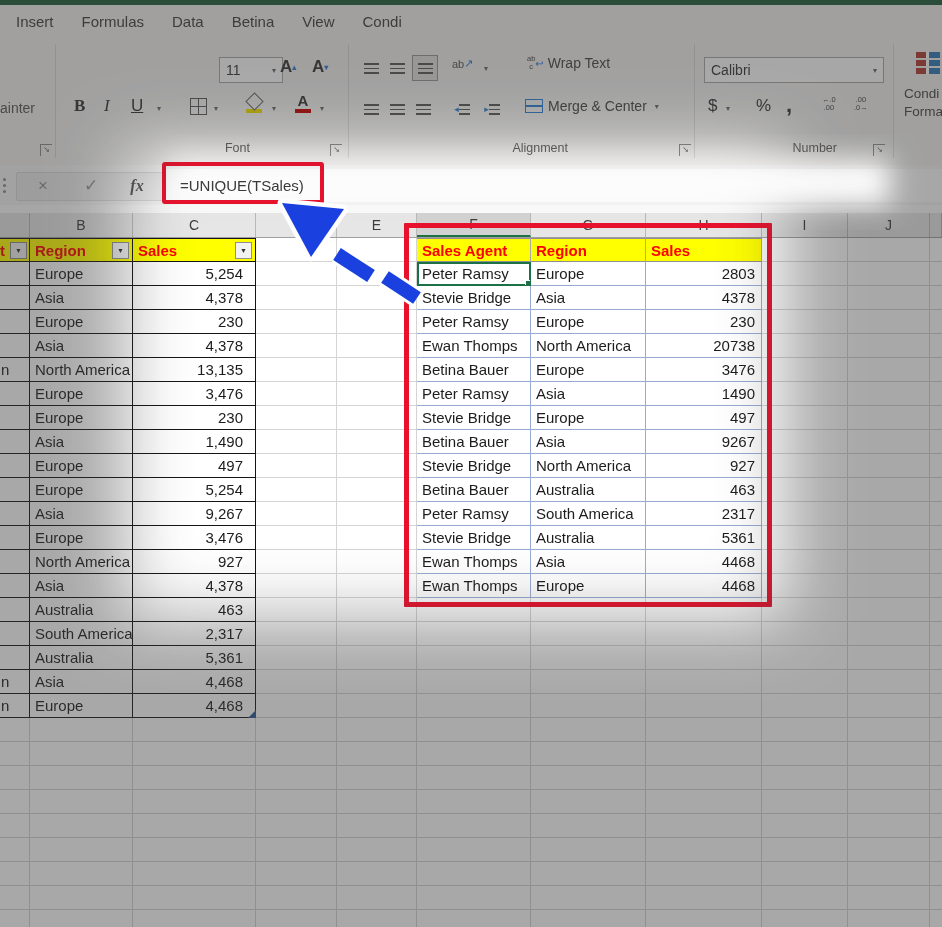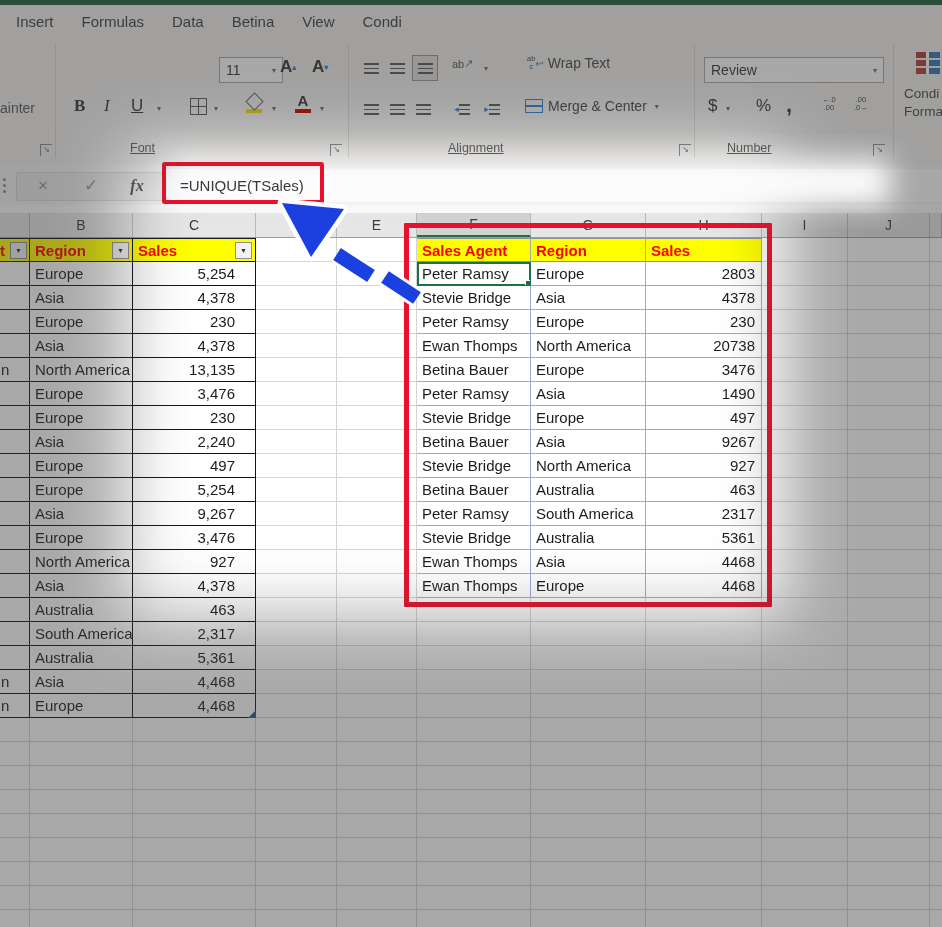--- a/index.html
+++ b/index.html
@@ -7,21 +7,21 @@
        font-family:"Liberation Sans",sans-serif;color:#222;}
   .abs{position:absolute;}
   
   .title-strip{left:0;top:0;width:942px;height:5px;background:#1d5c38;}
   
   .tabs-row{left:0;top:5px;width:942px;height:33px;display:flex;align-items:center;background:#f1f0ef;}
   .ribbon-tab{padding:0 14px;font-size:15px;color:#3d3d3d;line-height:33px;white-space:nowrap;cursor:default;}
   
   .ribbon-body{left:0;top:38px;width:942px;height:127px;background:#f1f0ef;border-bottom:1px solid #c9c7c5;}
   .gsep{width:1px;background:#d8d6d3;top:6px;height:114px;}
-  .glabel{font-size:12.5px;color:#5f5d5b;text-align:left;top:103px;height:16px;text-decoration:underline;}
+  .glabel{font-size:12.5px;color:#5f5d5b;text-align:right;top:103px;height:16px;}
   .launcher{width:11px;height:11px;border-top:1px solid #8a8a8a;border-left:1px solid #8a8a8a;
             font-size:8px;color:#666;line-height:10px;text-align:center;top:106px;}
   .combo{background:#fdfdfd;border:1px solid #a9a7a5;height:24px;display:flex;align-items:center;
          font-size:14px;color:#333;padding:0 6px;justify-content:space-between;}
   .caret{font-size:8px;color:#666;}
   .ribtn{display:flex;align-items:center;justify-content:center;color:#333;}
   .bars{width:15px;height:11px;background:repeating-linear-gradient(to bottom,#555 0 1.6px,transparent 1.6px 4.6px);}
   .boxed{border:1px solid #979593;background:#e1dfdd;}
   .colorbar{height:4px;width:16px;margin-top:1px;}
   .minitext{font-size:7.5px;line-height:8px;color:#444;white-space:pre-line;text-align:center;}
@@ -54,21 +54,21 @@
   .colhead.active{background:#d2d2d2;border-bottom:2px solid #1e7145;}
   .grid{left:0;top:238px;width:942px;height:689px;background:#fff;
         background-image:repeating-linear-gradient(to bottom,transparent 0 23px,#d4d4d4 23px 24px);}
   .vline{position:absolute;top:0;width:1px;height:689px;background:#d4d4d4;}
   
   .ltable{position:absolute;left:0;top:0;width:256px;font-size:15px;}
   .lrow{display:flex;height:24px;box-sizing:border-box;}
   .lcell{box-sizing:border-box;border-right:1px solid #141414;border-bottom:1px solid #141414;background:#fff;
          display:flex;align-items:center;overflow:hidden;white-space:nowrap;color:#1c1c1c;}
   .lcell.head{background:#ffff00;color:#ff0000;font-weight:bold;border-top:1px solid #141414;position:relative;}
-  .lcell.num{justify-content:flex-end;padding-right:20px;}
+  .lcell.num{justify-content:flex-end;padding-right:12px;}
   .lcell.txt{padding-left:5px;}
   .filterbtn{position:absolute;right:3px;top:3px;width:17px;height:17px;background:#f2f2f2;border:1px solid #8f8f8f;
              display:flex;align-items:center;justify-content:center;font-size:7px;color:#333;box-sizing:border-box;}
   .fillhandle{position:absolute;left:248px;top:472px;width:0;height:0;
               border-left:8px solid transparent;border-bottom:8px solid #2f5496;}
   
   .rtable{position:absolute;left:417px;top:0;width:345px;font-size:15px;}
   .rrow{display:flex;height:24px;box-sizing:border-box;}
   .rcell{box-sizing:border-box;border-right:1px solid #97abd1;border-bottom:1px solid #97abd1;background:#fff;
          display:flex;align-items:center;overflow:hidden;white-space:nowrap;color:#1c1c1c;padding-left:5px;}
@@ -175,21 +175,21 @@
     <div class="abs ribtn" style="left:525px;top:60px;">
       <div class="mergeicon"></div>
       <span style="font-size:14px;color:#444;margin-left:5px;">Merge &amp; Center</span>
       <span class="caret" style="margin-left:8px;">▾</span>
     </div>
     <div class="abs glabel" style="left:448px;width:120px;">Alignment</div>
     <div class="abs launcher" style="left:679px;">↘</div>
     <div class="abs gsep" style="left:694px;"></div>
 
     <div class="abs combo" style="left:704px;top:19px;width:166px;">
-      <span>Review</span>
+      <span>Calibri</span>
       <span class="caret">▾</span>
     </div>
     <div class="abs ribtn" style="left:708px;top:58px;font-size:17px;">$</div>
     <div class="abs caret" style="left:726px;top:66px;">▾</div>
     <div class="abs ribtn" style="left:756px;top:58px;font-size:17px;">%</div>
     <div class="abs ribtn" style="left:786px;top:54px;font-size:22px;font-weight:bold;">,</div>
     <div class="abs minitext" style="left:822px;top:58px;">←.0
 .00</div>
     <div class="abs minitext" style="left:854px;top:58px;">.00
 .0→</div>
@@ -276,21 +276,21 @@
           <div class="lcell num" style="width: 123px;">3,476</div>
         </div>
         <div class="lrow">
           <div class="lcell" style="width: 30px; padding-left: 1px;"></div>
           <div class="lcell txt" style="width: 103px;">Europe</div>
           <div class="lcell num" style="width: 123px;">230</div>
         </div>
         <div class="lrow">
           <div class="lcell" style="width: 30px; padding-left: 1px;"></div>
           <div class="lcell txt" style="width: 103px;">Asia</div>
-          <div class="lcell num" style="width: 123px;">2,240</div>
+          <div class="lcell num" style="width: 123px;">1,490</div>
         </div>
         <div class="lrow">
           <div class="lcell" style="width: 30px; padding-left: 1px;"></div>
           <div class="lcell txt" style="width: 103px;">Europe</div>
           <div class="lcell num" style="width: 123px;">497</div>
         </div>
         <div class="lrow">
           <div class="lcell" style="width: 30px; padding-left: 1px;"></div>
           <div class="lcell txt" style="width: 103px;">Europe</div>
           <div class="lcell num" style="width: 123px;">5,254</div>

